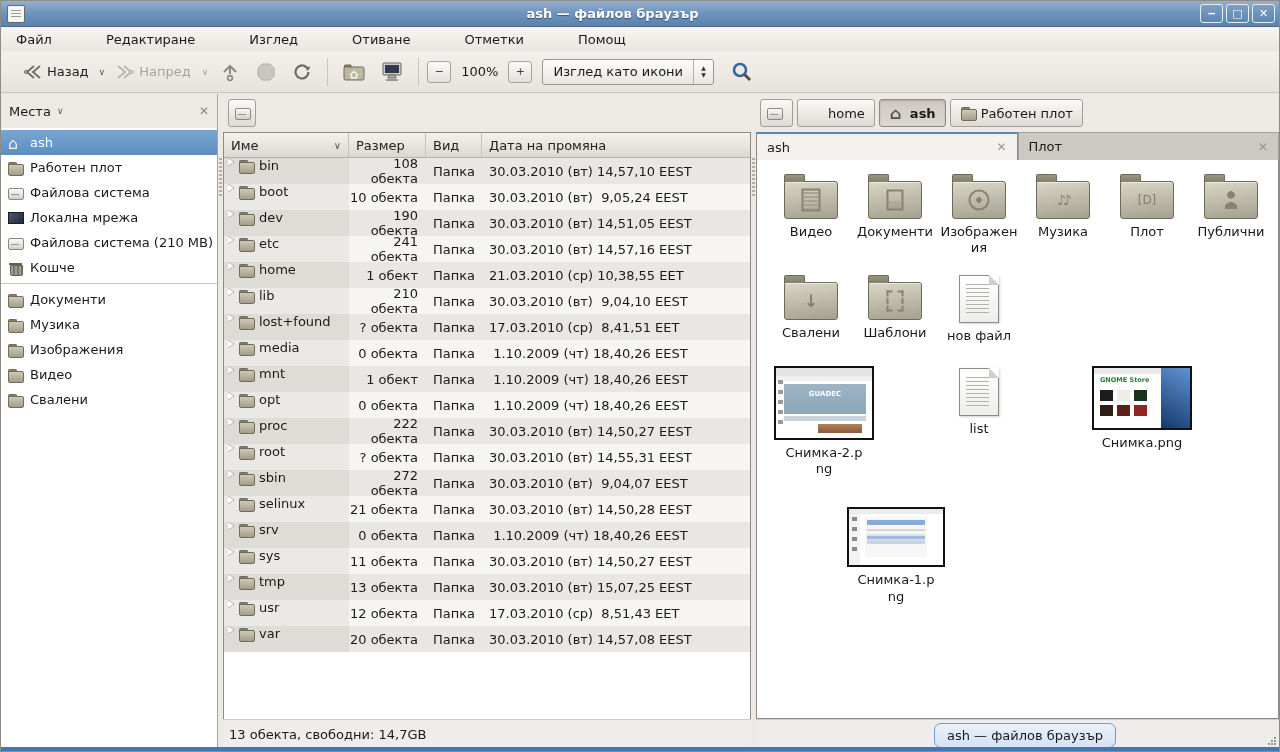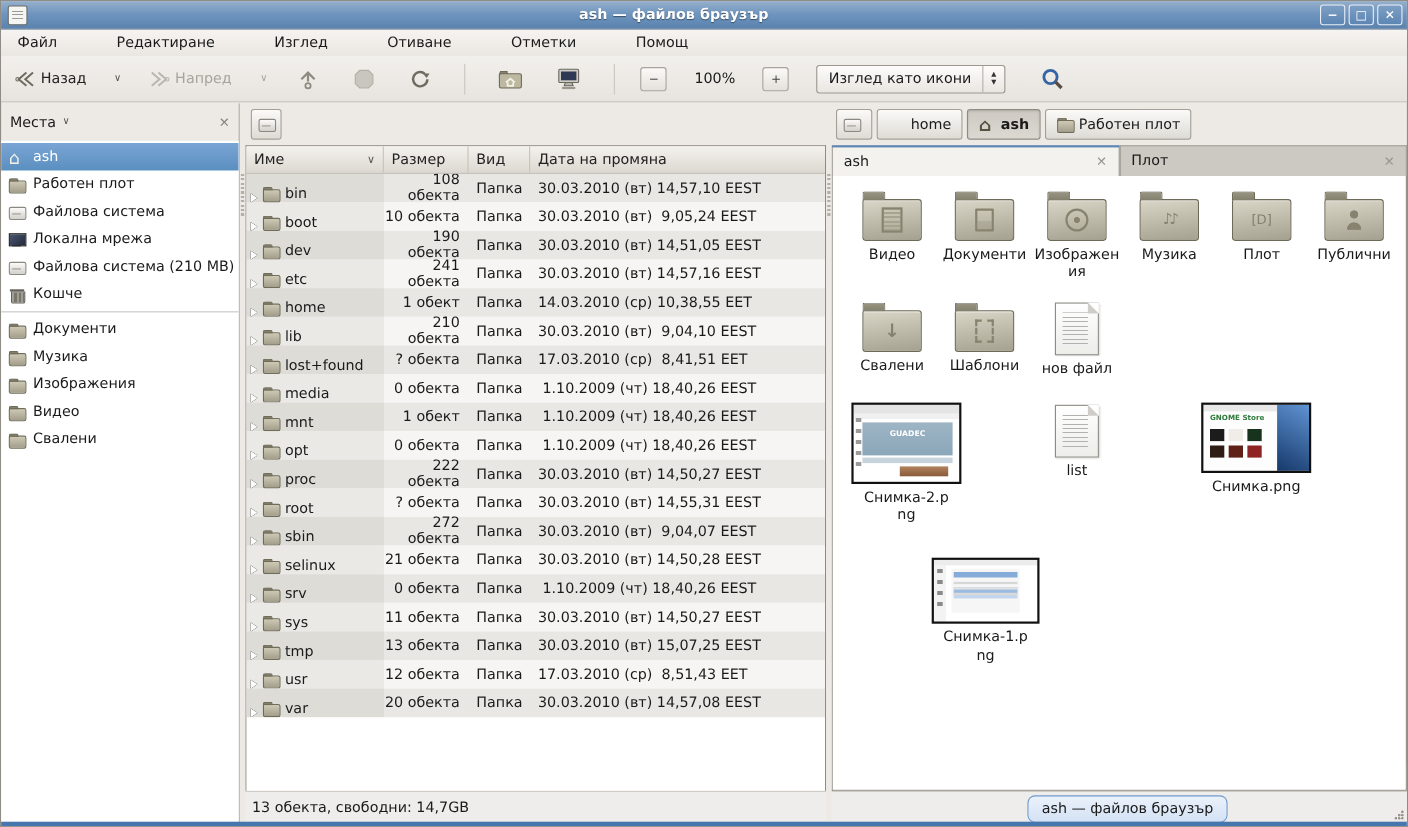--- a/index.html
+++ b/index.html
@@ -25,21 +25,21 @@
     text-align:center; font-weight:bold; cursor:default; }
 
   
   .menubar { position:absolute; left:0; top:26px; right:0; height:24px;
     background:linear-gradient(#f6f4f1,#eae7e2); display:flex; align-items:center; padding-left:6px;gap:36px; }
   .menu-item { padding:3px 9px; }
 
   
   .toolbar { position:absolute; left:0; top:50px; right:0; height:42px;
     background:linear-gradient(#f2f0ec,#e7e4df); border-bottom:1px solid #c8c4bc;
-    display:flex; align-items:center; padding:0 6px; gap:17px; }
+    display:flex; align-items:center; padding:0 16px; gap:2px; }
   .tbtn { display:flex; align-items:center; gap:4px; padding:4px 5px; border:1px solid transparent;
     border-radius:3px; background:transparent; color:#222; font-size:13px; }
   .tbtn.disabled { color:#a8a49c; }
   .caret { font-size:9px; color:#555; padding:0 2px; }
   .tsep { width:1px; height:28px; background:#c9c5bd; margin:0 6px; }
   .zoombtn { width:24px; height:22px; border:1px solid #a8a49c; border-radius:3px;
     background:linear-gradient(#fbfaf8,#e4e1db); font-size:11px; color:#444; text-align:center;
     line-height:20px; }
   .zoomlevel { padding:0 8px; }
   .combo { display:flex; align-items:center; height:26px; border:1px solid #9b978f; border-radius:3px;
@@ -101,21 +101,21 @@
   .th { display:flex; align-items:center; padding:0 7px; border-right:1px solid #c6c2ba; color:#222; }
   .th-name { width:125px; justify-content:space-between; }
   .th-size { width:77px; }
   .th-type { width:56px; }
   .th-date { flex:1; border-right:none; }
   .sort-glyph { font-size:10px; color:#555; }
   .tbody { flex:1; overflow:hidden; }
   .trow { display:flex; height:26px; align-items:center; }
   .trow:nth-child(odd)  { background:#e9e7e4; }
   .trow:nth-child(even) { background:#f6f5f3; }
-  .c-name { width:125px; height:100%; display:flex; align-items:flex-end; gap:4px; padding-left:4px;
+  .c-name { width:125px; height:100%; display:flex; align-items:flex-start; gap:4px; padding-left:4px;
     background:rgba(90,80,60,0.07); white-space:nowrap; overflow:hidden; }
   .expander { width:0; height:0; border-top:4px solid transparent; border-bottom:4px solid transparent;
     border-left:6px solid #fff; outline:none; position:relative; flex:none;
     box-shadow:0 0 0 0; -webkit-text-stroke:0; border-left-color:#fdfdfd; filter:drop-shadow(0 0 0.5px #555) drop-shadow(0 0 0.5px #555); }
   .c-size { width:77px; text-align:right; padding-right:8px; }
   .c-type { width:56px; padding-left:7px; }
   .c-date { flex:1; padding-left:7px; white-space:pre; }
   .statusbar { height:29px; border-top:1px solid #cfccc7; background:#efedeb;
     display:flex; align-items:center; padding:0 6px; flex:none; }
 
@@ -467,21 +467,21 @@
             </div>
 
             <div class="trow">
               <span class="c-name">
                 <span class="expander"></span>
                 <span class="mi folder-mini"></span>
                 <span>home</span>
               </span>
               <span class="c-size">1 обект</span>
               <span class="c-type">Папка</span>
-              <span class="c-date">14.03.2010 (ср) 10,38,55 EET</span>
+              <span class="c-date">21.03.2010 (ср) 10,38,55 EET</span>
             </div>
 
             <div class="trow">
               <span class="c-name">
                 <span class="expander"></span>
                 <span class="mi folder-mini"></span>
                 <span>lib</span>
               </span>
               <span class="c-size">210 обекта</span>
               <span class="c-type">Папка</span>

